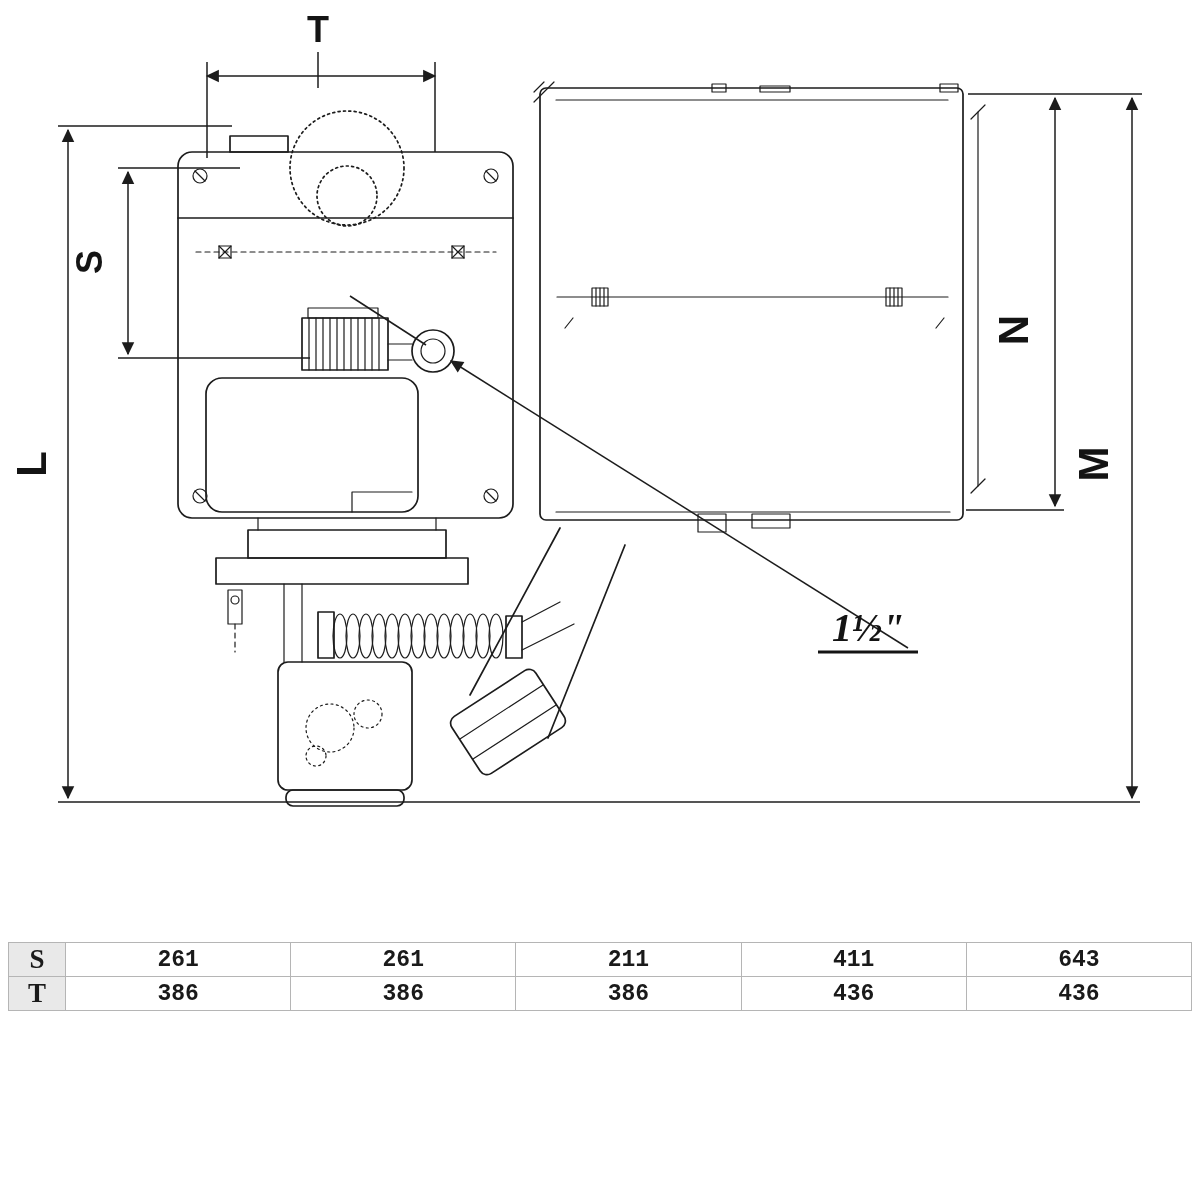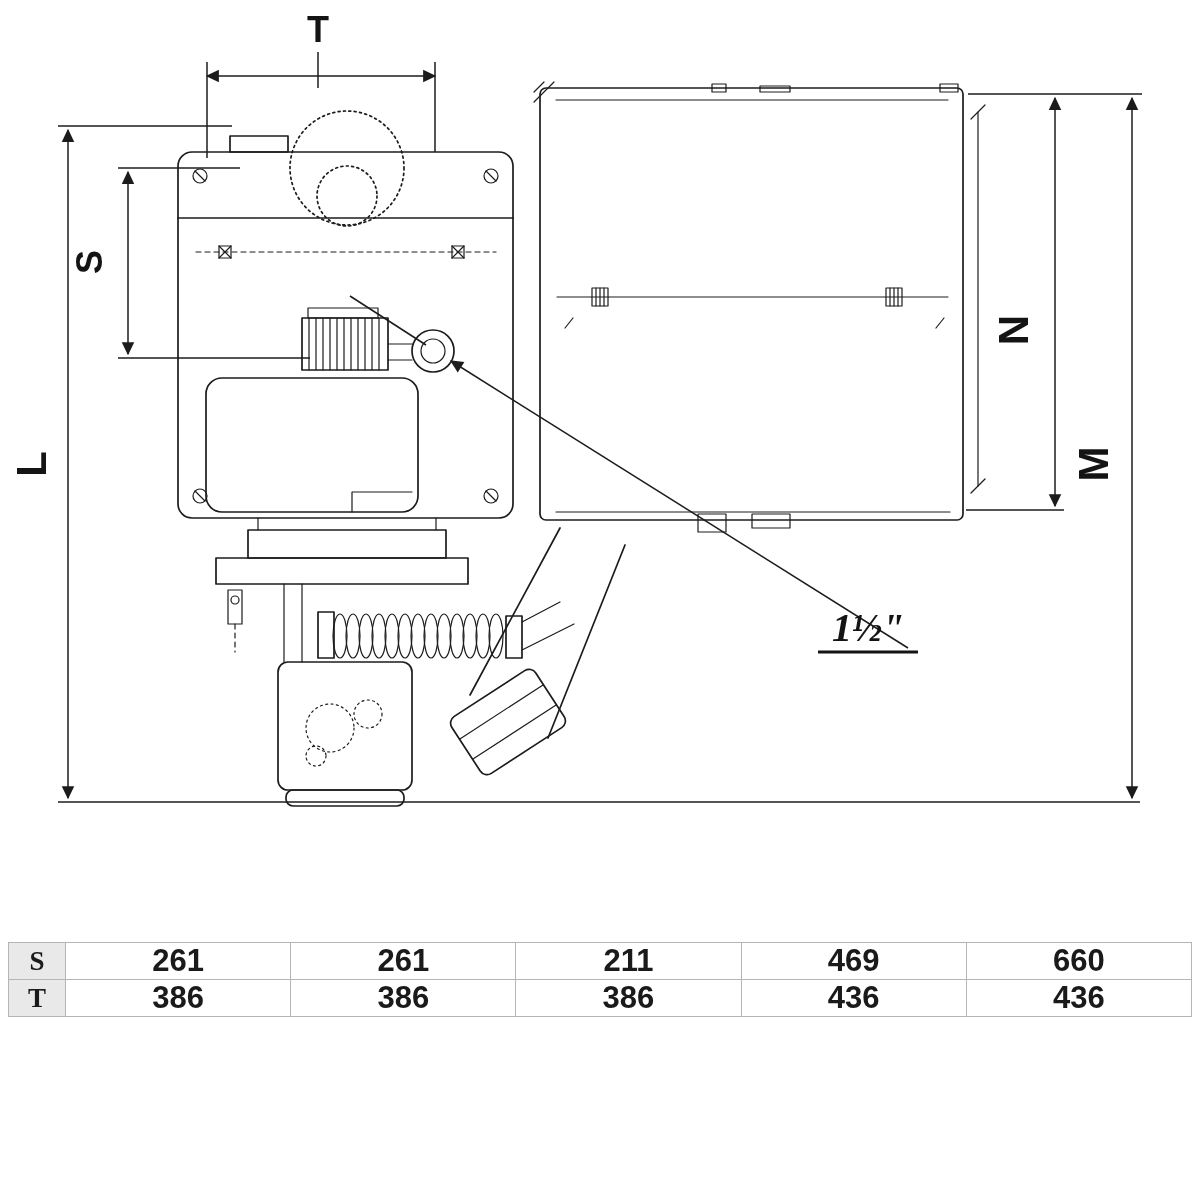--- a/index.html
+++ b/index.html
@@ -14,21 +14,21 @@
   svg .dot  { stroke-dasharray:2 3.4; }
 
   .dim-label { font-family:"Liberation Sans",sans-serif; font-weight:600; font-size:36px; fill:#141414; }
   .dim-label.big { font-size:42px; }
   .callout-label { font-family:"Liberation Serif",serif; font-style:italic; font-weight:700; font-size:40px; fill:#141414; }
 
   .table-wrap { position:absolute; left:8px; top:942px; width:1184px; }
   table.dim-table { width:100%; border-collapse:collapse; table-layout:fixed; }
   .dim-table th, .dim-table td { border:1px solid #b5b5b5; height:34px; text-align:center; vertical-align:middle; }
   .dim-table th { width:57px; background:#e9e9e9; font-family:"Liberation Serif",serif; font-weight:700; font-size:27px; color:#1a1a1a; }
-  .dim-table td { font-family:Liberation Sans, sans-serif; font-weight:700; font-size:31px; color:#1a1a1a; }
+  .dim-table td { font-family:Liberation Mono, monospace; font-weight:700; font-size:23px; color:#1a1a1a; }
 </style>
 </head>
 <body>
 
 <div class="page">
 
   <div class="drawing-wrap">
     <svg width="1200" height="930" viewBox="0 0 1200 930">
       <defs>
         <marker id="arrow" viewBox="0 0 12 12" refX="10.5" refY="6" markerWidth="10" markerHeight="10" orient="auto-start-reverse">
@@ -198,22 +198,22 @@
   </div>
 
   <div class="table-wrap">
     <table class="dim-table">
       <tbody>
         <tr>
           <th>S</th>
           <td>261</td>
           <td>261</td>
           <td>211</td>
-          <td>469</td>
-          <td>660</td>
+          <td>411</td>
+          <td>643</td>
         </tr>
         <tr>
           <th>T</th>
           <td>386</td>
           <td>386</td>
           <td>386</td>
           <td>436</td>
           <td>436</td>
         </tr>
       </tbody>

